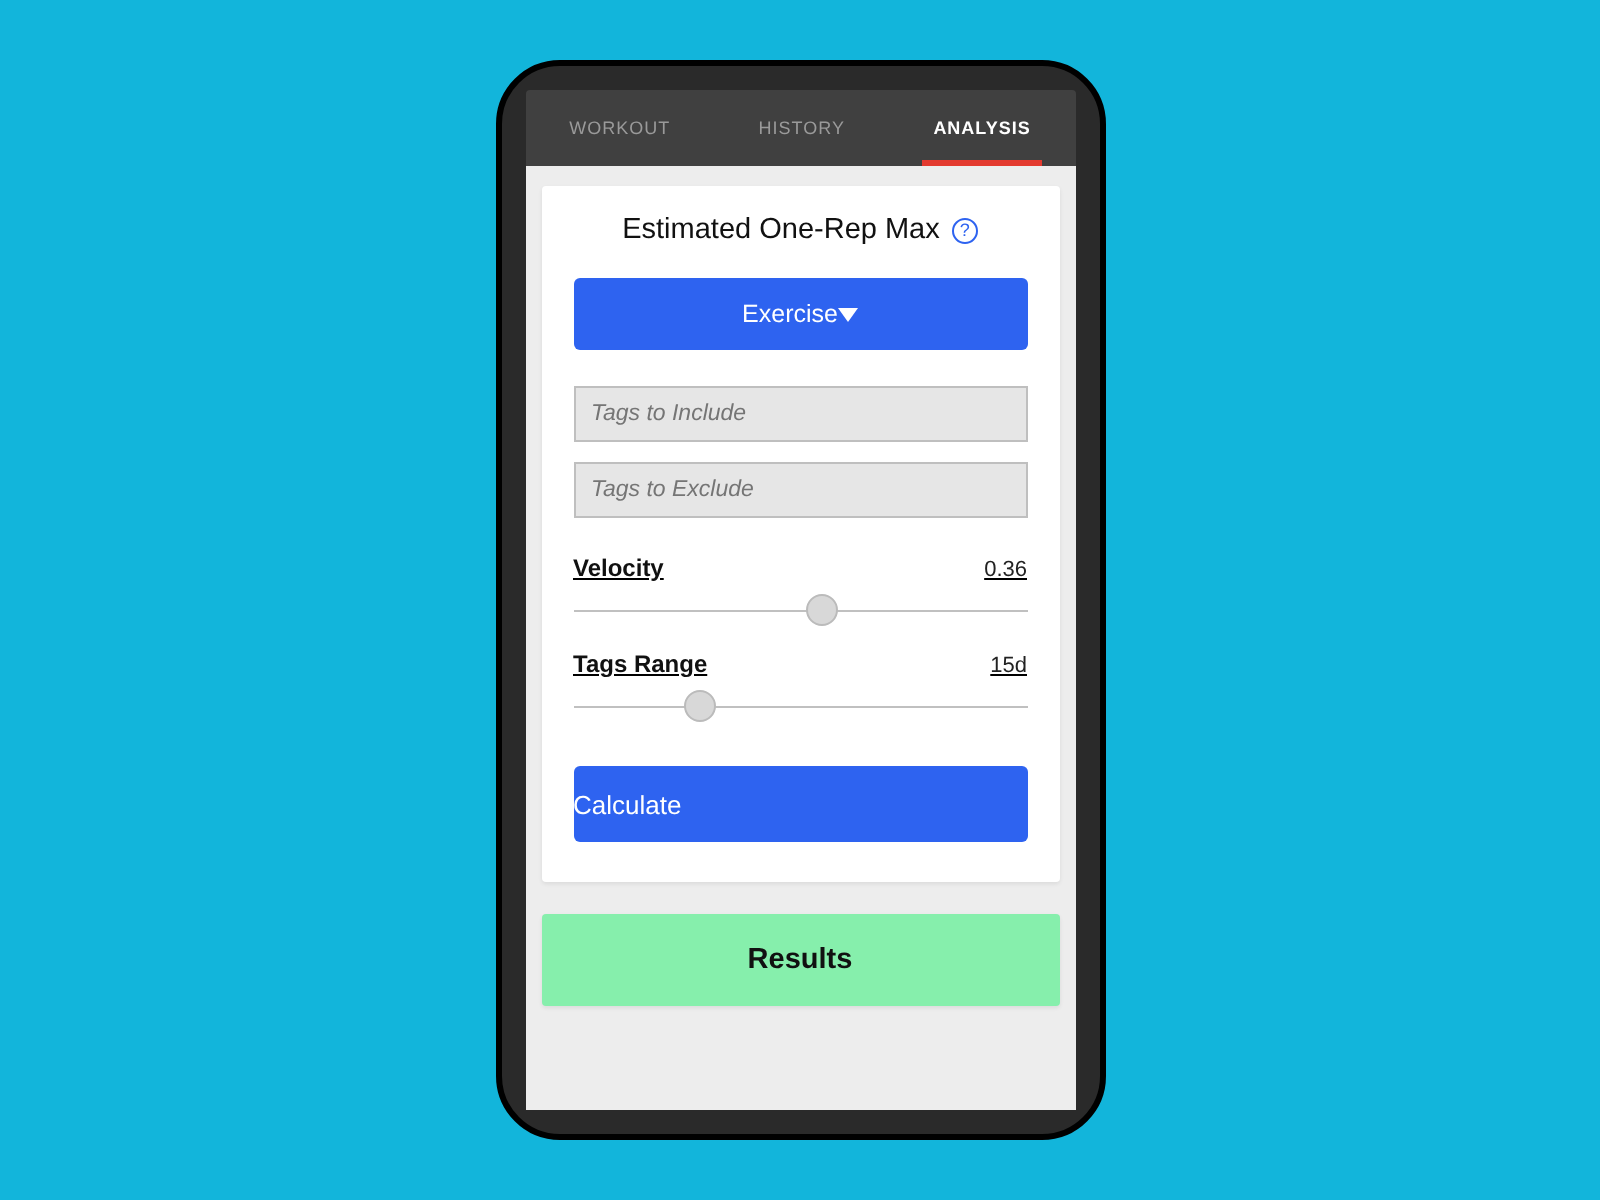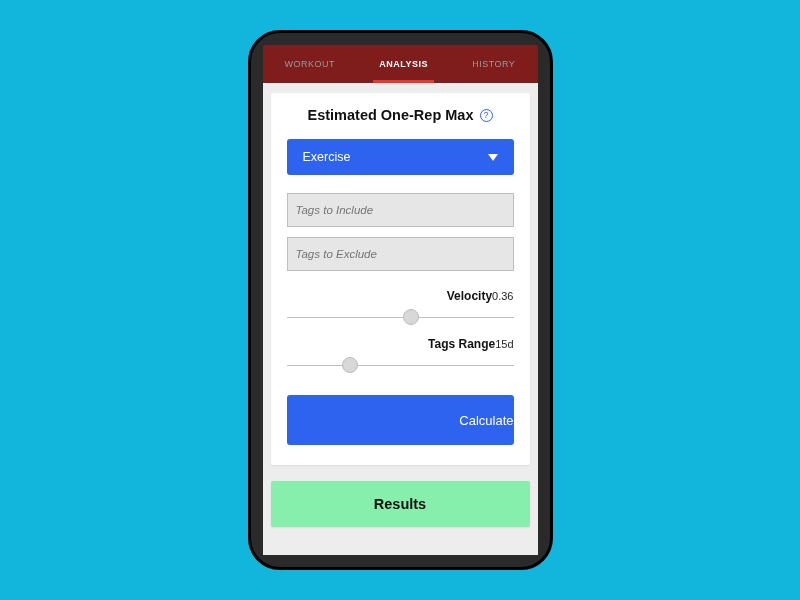--- a/index.html
+++ b/index.html
@@ -18,21 +18,21 @@
       height: 540px;
       background: #2a2a2a;
       border-radius: 32px;
       border: 3px solid #000;
       padding: 12px;
       display: flex;
       flex-direction: column;
       position: relative;
     }
     .tabbar {
-      background: #7f1d1d;
+      background: #404040;
       display: flex;
       justify-content: space-around;
       align-items: flex-start;
       height: 38px;
       border-top-left-radius: 2px;
       border-top-right-radius: 2px;
       font-size: 9px;
       letter-spacing: 0.5px;
     }
     .tabbar .tab {
@@ -70,21 +70,21 @@
     }
     .title-row {
       display: flex;
       align-items: center;
       justify-content: center;
       gap: 6px;
       margin-bottom: 16px;
     }
     .title {
       font-size: 14.5px;
-      font-weight: 700;
+      font-weight: 400;
       color: #111;
     }
     .help-icon {
       width: 13px; height: 13px;
       border: 1.3px solid #2e63f0;
       border-radius: 50%;
       color: #2e63f0;
       font-size: 9px;
       display: inline-flex;
       align-items: center;
@@ -92,49 +92,50 @@
       line-height: 1;
       cursor: pointer;
     }
     .exercise-btn {
       background: #2e63f0;
       color: #fff;
       height: 36px;
       border-radius: 3px;
       display: flex;
       align-items: center;
-      justify-content: space-between;
+      justify-content: center;
       padding: 0 16px;
       font-size: 12.5px;
       cursor: pointer;
       margin-bottom: 18px;
     }
     .chevron {
       width: 0; height: 0;
       border-left: 5px solid transparent;
       border-right: 5px solid transparent;
       border-top: 7px solid #fff;
     }
     .tag-input {
       width: 100%;
       height: 28px;
       border: 1px solid #bfbfbf;
       background: #e6e6e6;
-      padding: 16px 8px;
+      padding: 4px 8px;
       font-size: 11.5px;
       font-style: italic;
       color: #555;
       margin-bottom: 10px;
     }
     .slider-block { margin-top: 8px; margin-bottom: 8px; }
     .slider-row {
       display: flex;
-      justify-content: flex-end;
+      justify-content: space-between;
       align-items: baseline;
       font-size: 12px;
+      text-decoration: underline;
     }
     .slider-label { font-weight: 700; color: #111; }
     .slider-value { font-size: 11px; color: #222; }
     .slider-track {
       position: relative;
       height: 24px;
       margin-top: 2px;
     }
     .slider-rail {
       position: absolute;
@@ -148,25 +149,25 @@
       width: 16px; height: 16px;
       background: #d8d8d8;
       border: 1px solid #bbb;
       border-radius: 50%;
       transform: translate(-50%, -50%);
       cursor: grab;
     }
     .calc-btn {
       background: #2e63f0;
       color: #fff;
-      height: 50px;
+      height: 38px;
       border-radius: 3px;
       display: flex;
       align-items: center;
-      justify-content: flex-end;
+      justify-content: flex-start;
       font-size: 13px;
       margin-top: 18px;
       cursor: pointer;
     }
     .results-card {
       background: #86efac;
       border-radius: 2px;
       box-shadow: 0 1px 2px rgba(0,0,0,0.08);
       padding: 14px 16px;
       text-align: center;
@@ -181,25 +182,25 @@
   </style>
 </head>
 <body>
 
 <div class="phone">
 
   <div class="tabbar">
     <div class="tab">
         <span>WORKOUT</span>
       </div>
+    <div class="tab">
+        <span>HISTORY</span>
+      </div>
     <div class="tab active">
         <span>ANALYSIS</span>
-      </div>
-    <div class="tab">
-        <span>HISTORY</span>
       </div>
   </div>
 
   <div class="screen">
 
     <div class="card">
 
       <div class="title-row">
         <span class="title">Estimated One-Rep Max</span>
         <span class="help-icon">?</span>

